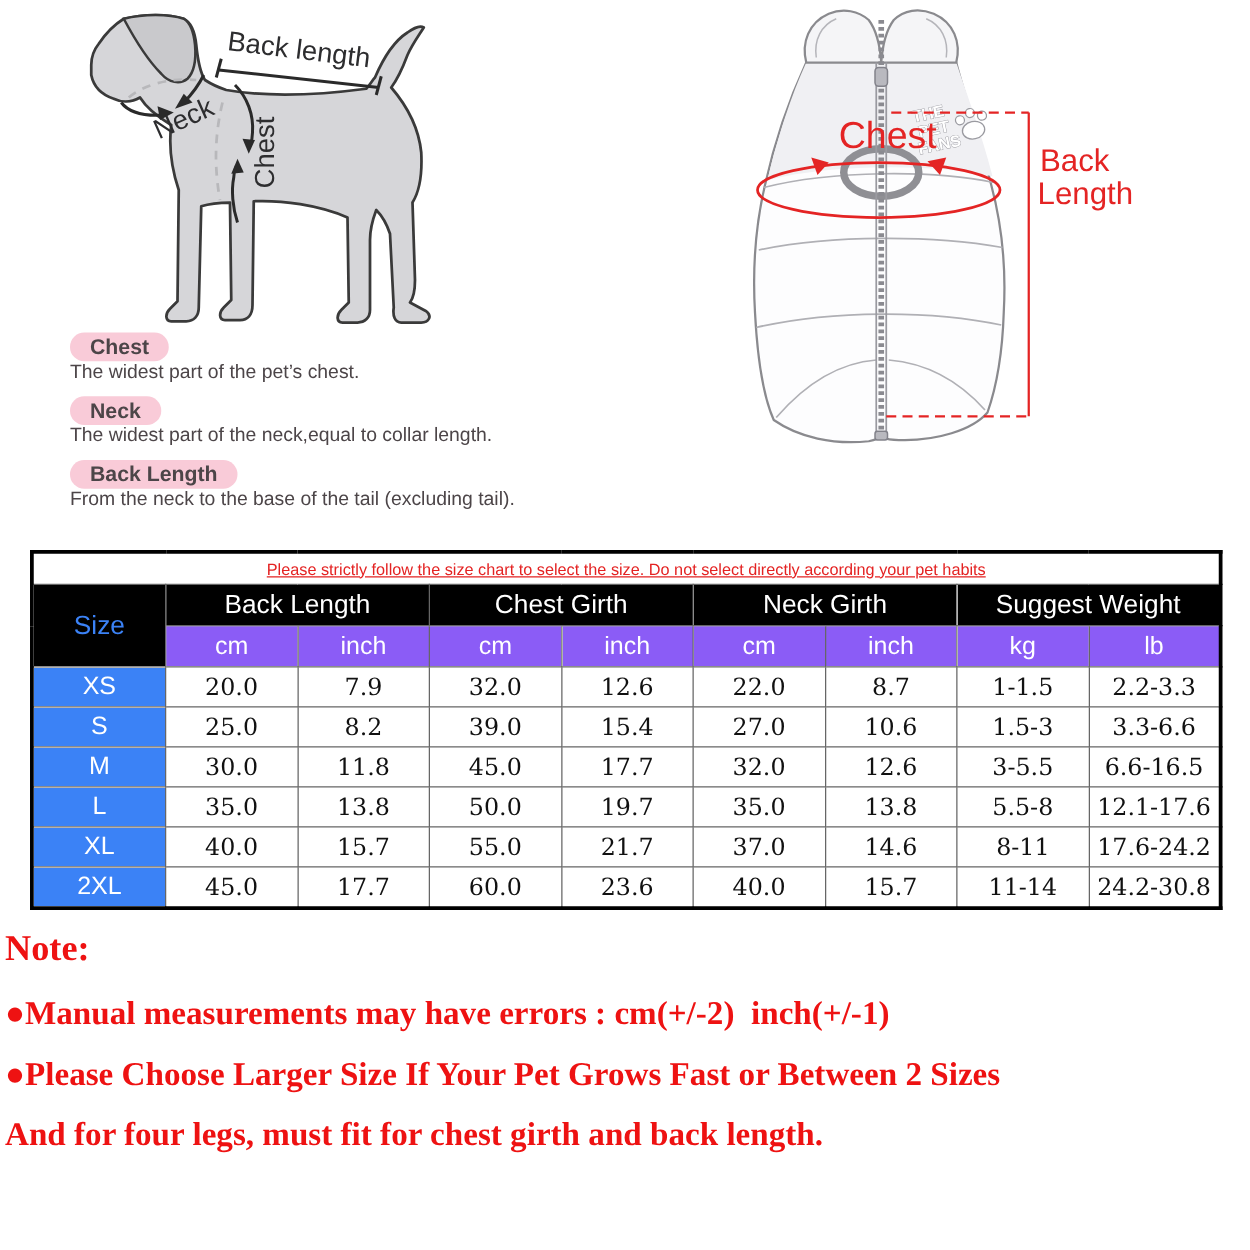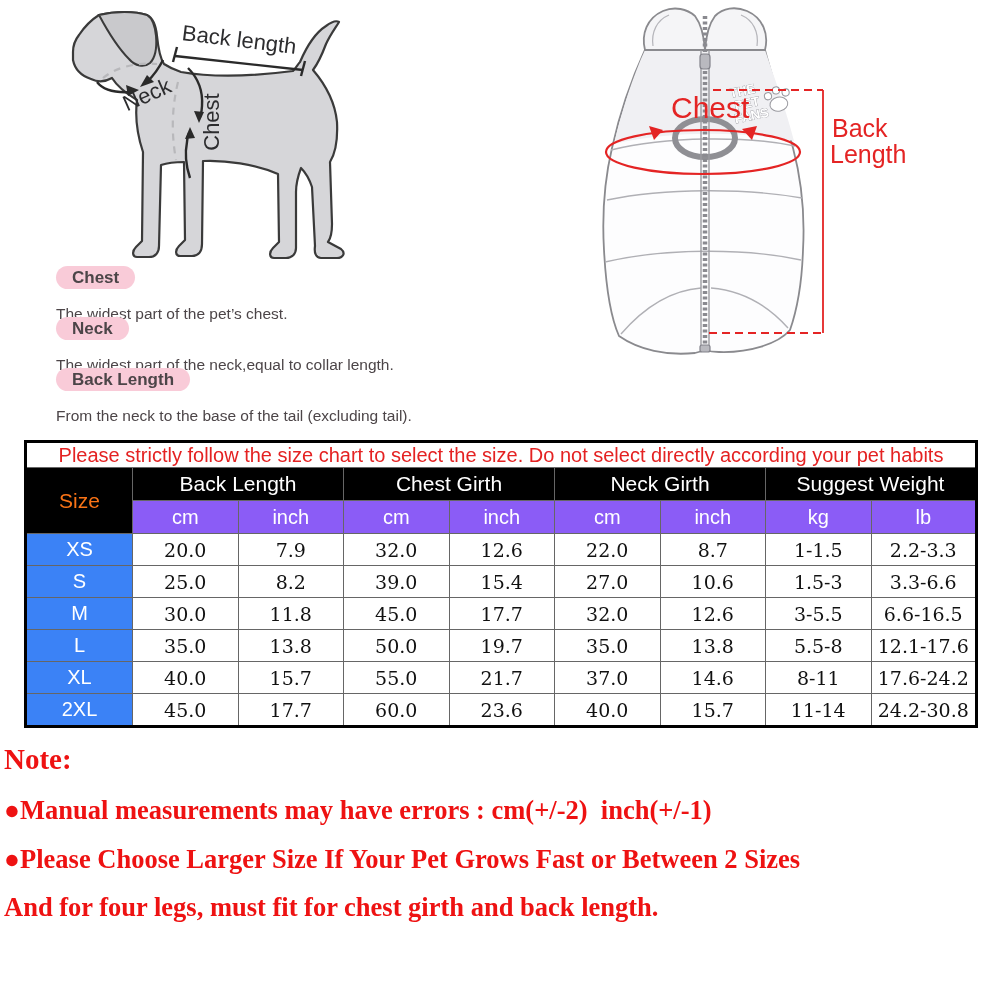--- a/index.html
+++ b/index.html
@@ -11,37 +11,37 @@
   .vest-svg{position:absolute;left:575px;top:0px;width:335px;height:400px;}
 
   
   .definitions{position:absolute;left:56px;top:266px;width:480px;}
   .def{position:absolute;left:0;}
   .def.d0{top:0;}
   .def.d1{top:51px;}
   .def.d2{top:102px;}
   .pill{display:inline-block;background:#f9cbd8;color:#4c4548;font-weight:bold;
         font-size:17px;line-height:23px;padding:0 16px;border-radius:13px;}
-  .def-text{color:#4c4548;font-size:15.5px;margin-top:16px;}
+  .def-text{color:#4c4548;font-size:15.5px;margin-top:0;}
 
   
   .tolerance{position:absolute;left:585px;top:363px;width:280px;text-align:center;
              color:#e42424;font-family:"Liberation Serif",serif;font-weight:bold;
              font-size:27px;white-space:pre;}
 
   
   table.size-chart{position:absolute;left:24px;top:440px;width:954px;
                    border-collapse:collapse;table-layout:fixed;background:#fff;
                    border:3px solid #000;}
   table.size-chart col.c-size{width:107px;}
   table.size-chart td,table.size-chart th{border:1px solid #666;padding:0;
                    text-align:center;vertical-align:middle;overflow:hidden;font-weight:normal;}
-  td.notice{height:24px;color:#e42222;font-size:20px;}
+  td.notice{height:24px;color:#e42222;font-size:13px;text-decoration:underline;}
   th.grp{background:#000;color:#fff;font-size:21px;height:32px;}
-  th.hsize{background:#000;color:#f97316;font-size:21px;margin-top:45px;}
+  th.hsize{background:#000;color:#3b82f6;font-size:21px;margin-top:45px;}
   th.unit{background:#8b5cf6;color:#fff;font-size:20px;height:32px;}
   th.size-cell{background:#3b82f6;color:#fff;font-size:20px;height:31px;}
   td.val-cell{color:#111;font-family:"DejaVu Serif",serif;font-size:19px;height:31px;}
 
   
   .notes{position:absolute;left:4px;top:740px;width:978px;color:#ee1212;
          font-family:"Liberation Serif",serif;font-weight:bold;}
   .note-title{font-size:29px;line-height:38px;margin-bottom:8px;}
   .note-line{font-size:26.5px;line-height:48.5px;white-space:pre;}
 

